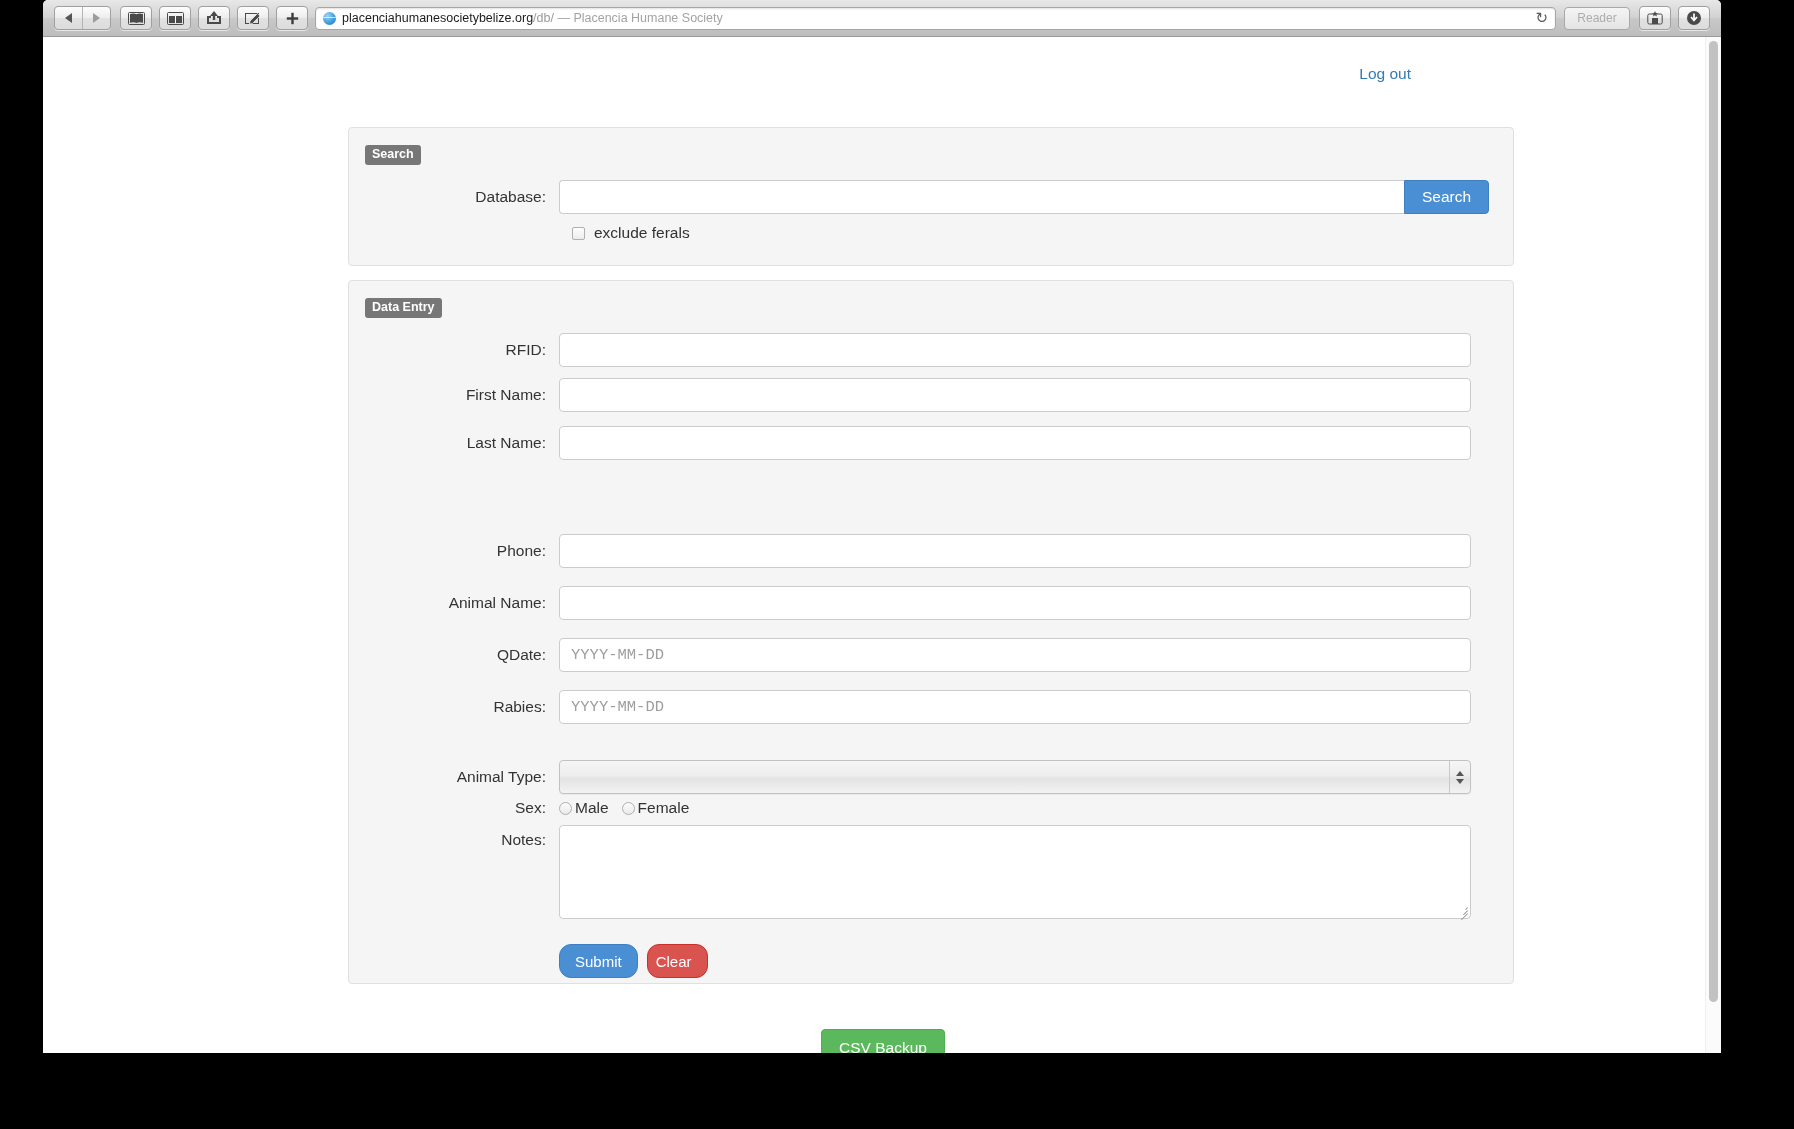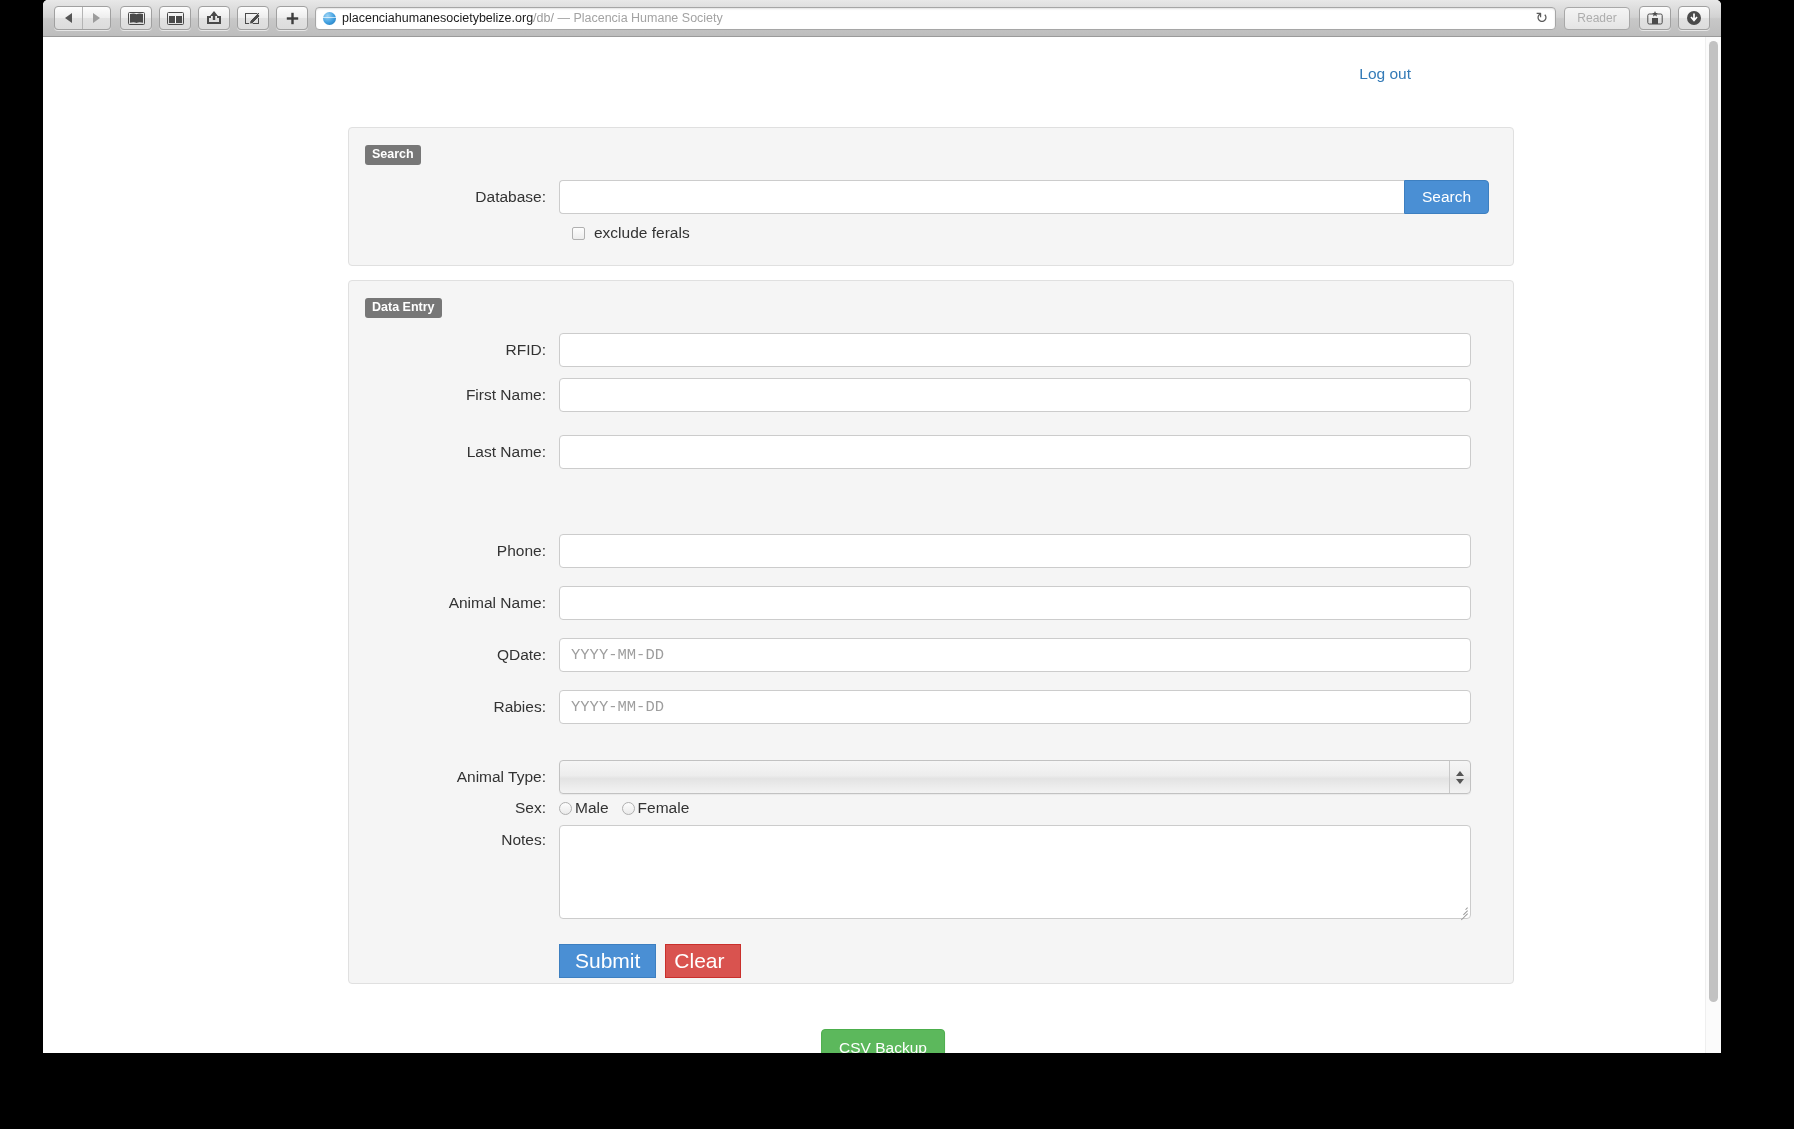--- a/index.html
+++ b/index.html
@@ -319,23 +319,23 @@
     position: absolute; right: 0;
     height: 1px; background: #9a9a9a;
   }
   #resize-grip span:nth-child(1){ bottom:2px; width:9px; transform:rotate(-45deg); transform-origin:right bottom;}
   #resize-grip span:nth-child(2){ bottom:5px; width:6px; transform:rotate(-45deg); transform-origin:right bottom;}
   #resize-grip span:nth-child(3){ bottom:8px; width:3px; transform:rotate(-45deg); transform-origin:right bottom;}
 
   .act-btn {
     height: 34px;
     padding: 0 15px;
-    border-radius: 0;
+    border-radius: 12px;
     color: #ffffff;
-    font-size: 21px;
+    font-size: 15px;
     font-family: "Liberation Sans", sans-serif;
     border: 1px solid transparent;
     cursor: pointer;
     box-sizing: border-box;
   }
   #submit-btn { background:#4a8fd4; border-color:#3d7fc0; }
   #clear-btn  { background:#d9534f; border-color:#c9302c; margin-left: 9px; padding-left: 8px; }
 
   #csv-btn {
     position: absolute;
@@ -462,21 +462,21 @@
         <div class="form-row" style="top:54px">
           <div class="form-label">RFID:</div>
           <input class="txt-input entry-input" type="text" placeholder="" style="">
         </div>
 
         <div class="form-row" style="top:99px">
           <div class="form-label">First Name:</div>
           <input class="txt-input entry-input" type="text" placeholder="" style="">
         </div>
 
-        <div class="form-row" style="top:156px">
+        <div class="form-row" style="top:147px">
           <div class="form-label">Last Name:</div>
           <input class="txt-input entry-input" type="text" placeholder="" style="">
         </div>
 
 
         <div class="form-row" style="top:255px">
           <div class="form-label">Phone:</div>
           <input class="txt-input entry-input" type="text" placeholder="" style="">
         </div>
 

